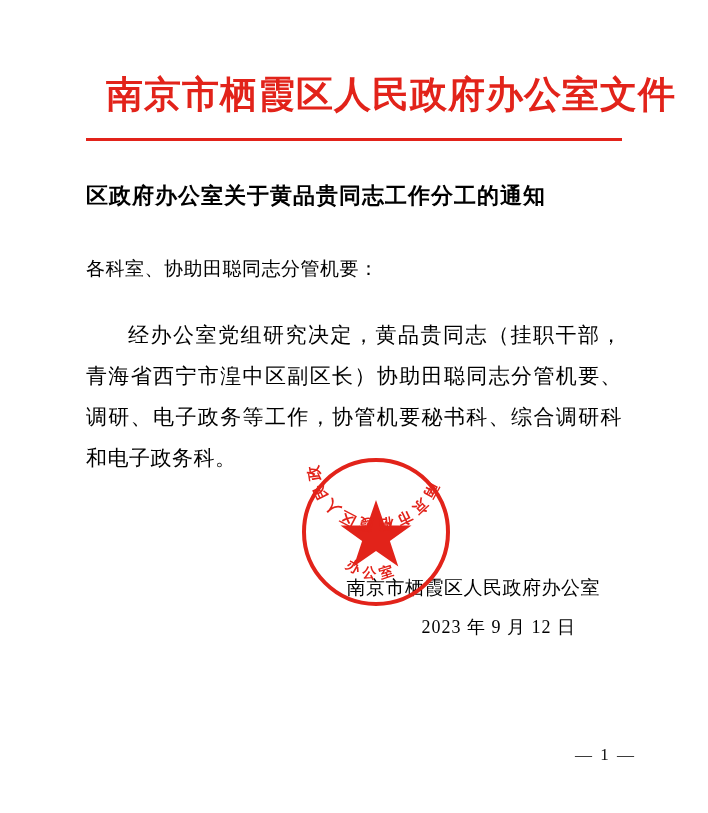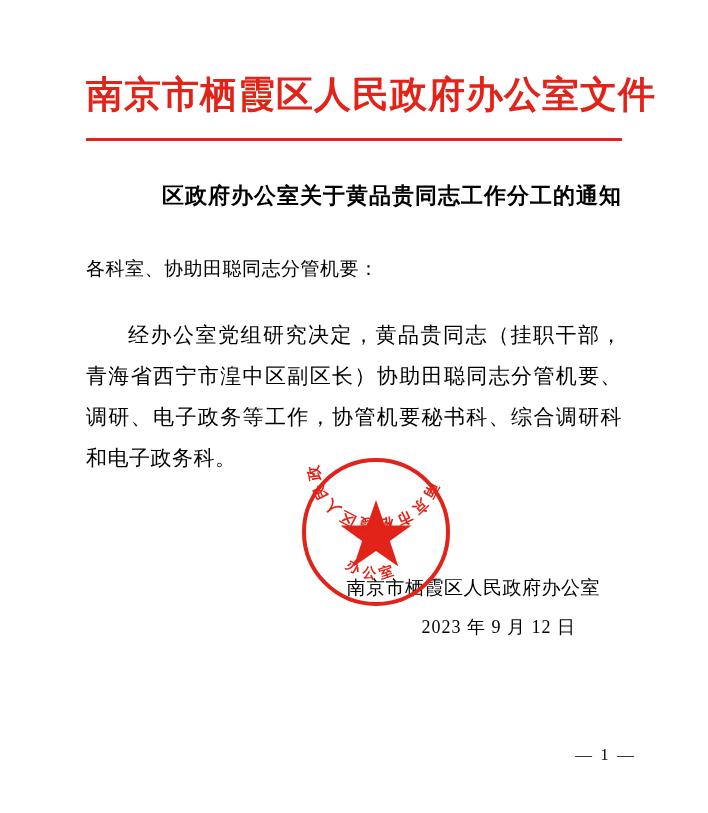--- a/index.html
+++ b/index.html
@@ -33,20 +33,21 @@
   .doc-title {
     margin-top: 72px;
     text-align: center;
     color: #e2231a;
     font-family: "DejaVu Serif", "Liberation Serif", serif;
     font-weight: bold;
     font-size: 37px;
     letter-spacing: 1px;
     line-height: 1.2;
     white-space: nowrap;
+    margin-left: 20px;
   }
 
   
   .doc-number {
     margin-top: 34px;
     text-align: center;
     font-size: 18px;
     letter-spacing: 1px;
     color: #111111;
   }
@@ -55,21 +56,21 @@
   .red-rule {
     margin-top: 22px;
     width: 100%;
     height: 3px;
     background: #e2231a;
   }
 
   
   .doc-subject {
     margin-top: 40px;
-    text-align: right;
+    text-align: left;
     font-weight: bold;
     font-size: 22px;
     letter-spacing: 1px;
     color: #000000;
     white-space: nowrap;
   }
 
   
   .doc-addressee {
     margin-top: 40px;

